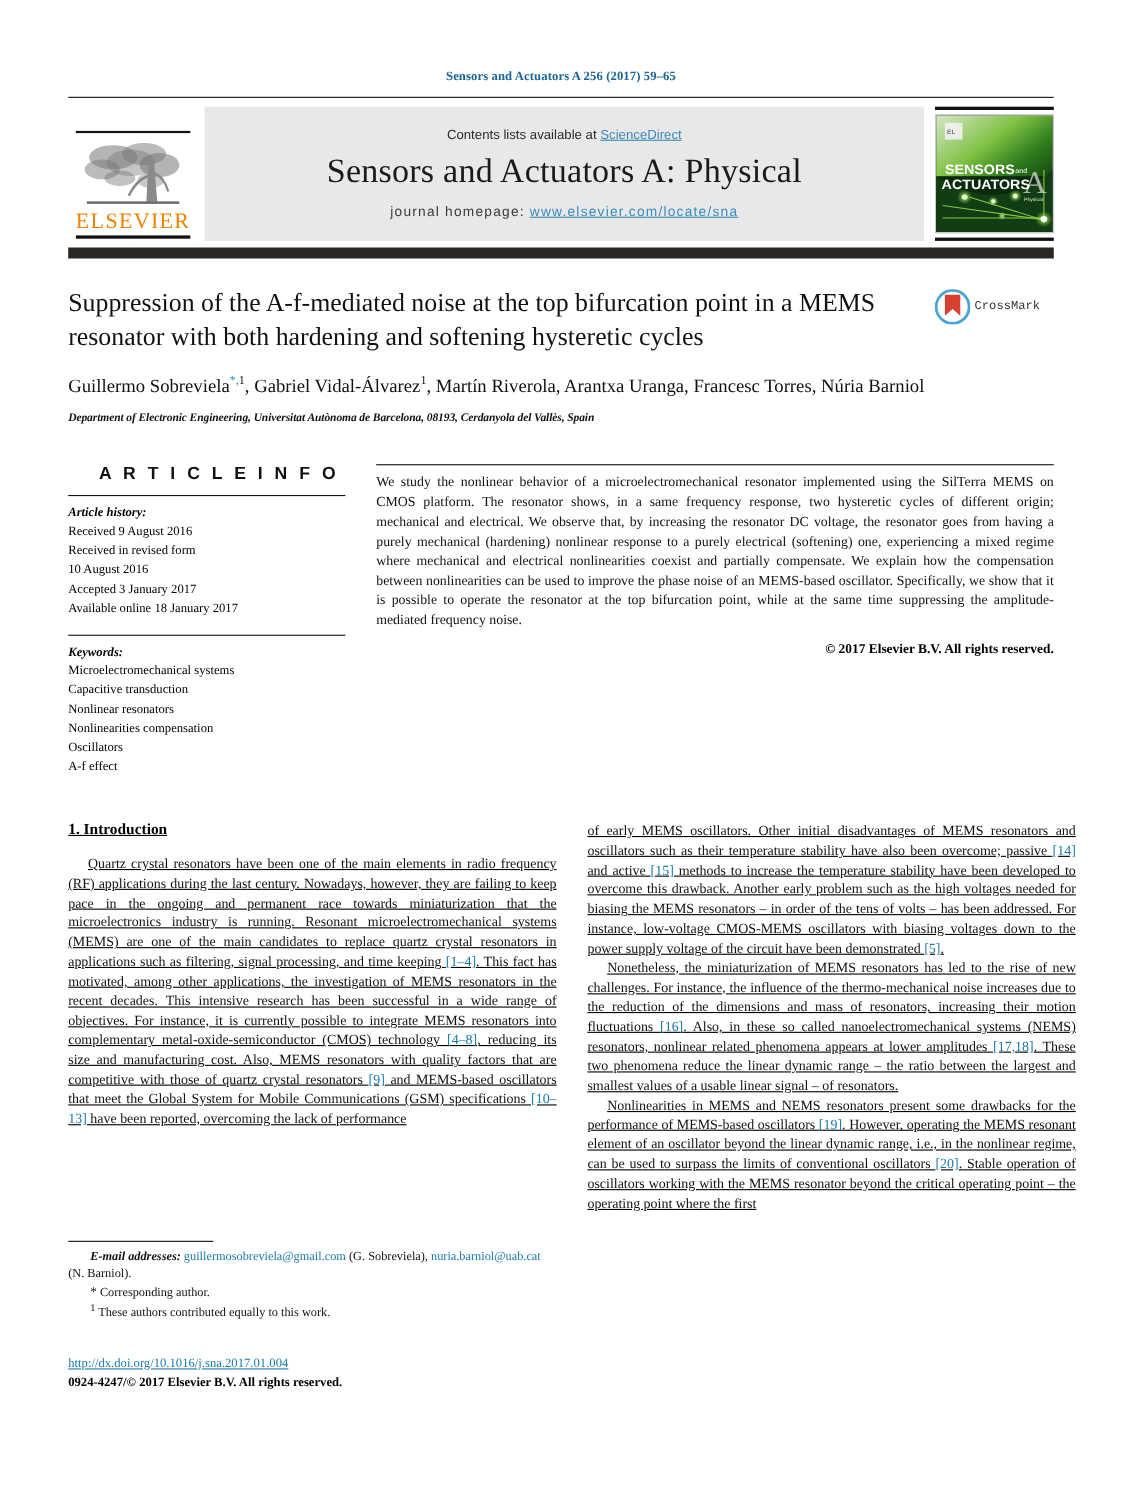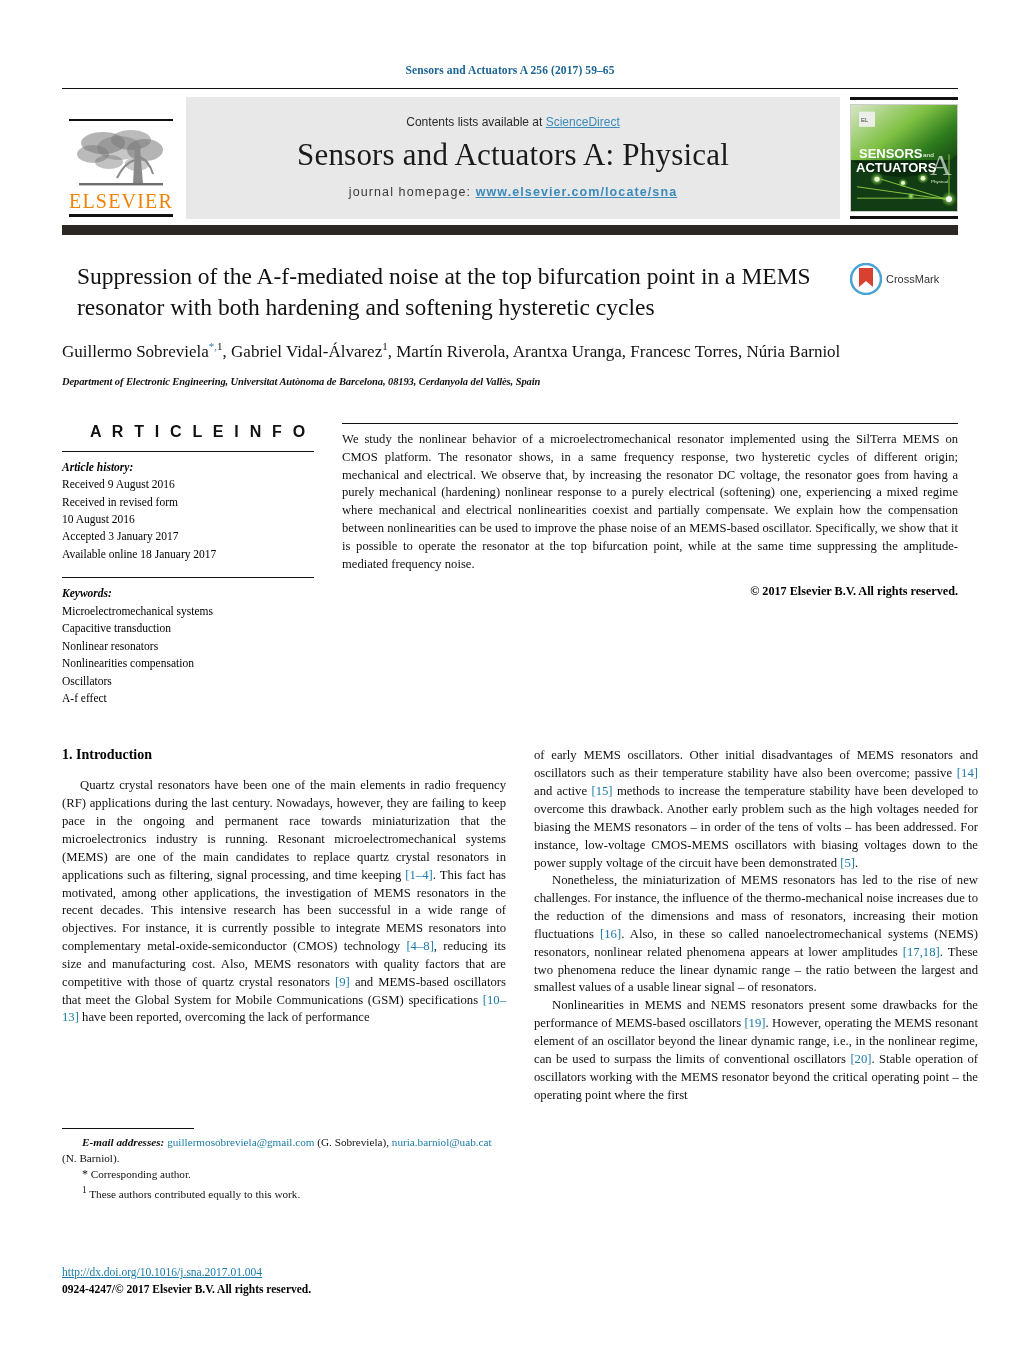--- a/index.html
+++ b/index.html
@@ -83,21 +83,21 @@
     color: #1a1a1a;
     letter-spacing: .2px;
     margin-bottom: 12px;
   }
   .homepage-line {
     font-family: "Liberation Sans", sans-serif;
     font-size: 12.5px;
     color: #3a3a3a;
     letter-spacing: 1.1px;
   }
-  .homepage-line .url { color: #3a8bbb; font-weight: bold; }
+  .homepage-line .url { color: #3a8bbb; }
 
   .cover-thumb {
     width: 108px;
     flex: 0 0 108px;
     display: flex;
     flex-direction: column;
   }
   .cover-rule { height: 3px; background: #111; width: 100%; }
   .cover-art {
     flex: 1 1 auto;
@@ -114,35 +114,35 @@
     background: #2b2724;
   }
 
   
   .title-block { margin: 26px 62px 0 62px; position: relative; }
   .paper-title {
     font-family: "Liberation Serif", serif;
     font-size: 23.5px;
     line-height: 1.32;
     font-weight: normal;
-    margin: 15px;
+    margin: 0;
     width: 790px;
     color: #111;
   }
   .crossmark {
     position: absolute;
     right: 0;
     top: 2px;
     width: 108px;
     display: flex;
     align-items: center;
     gap: 4px;
   }
   .crossmark-label {
-    font-family: Liberation Sans, sans-serif;
+    font-family: Liberation Mono, monospace;
     font-size: 11px;
     color: #333;
     text-align: center;
   }
 
   .authors {
     margin: 16px 0 0 0;
     font-family: "Liberation Serif", serif;
     font-size: 17px;
     line-height: 1.42;
@@ -199,20 +199,21 @@
     font-weight: bold;
     font-size: 12.2px;
   }
 
   
   .body-cols {
     margin: 40px 62px 0 62px;
     display: flex;
     gap: 28px;
     height: 470px;
+    text-decoration: underline;
   }
   .bcol { width: 444px; flex: 0 0 444px; position: relative; }
   .sec-title {
     font-family: "Liberation Serif", serif;
     font-weight: bold;
     font-size: 14px;
     margin: 0 0 14px 0;
   }
   .para {
     font-size: 12.7px;
@@ -238,21 +239,21 @@
     line-height: 1.44;
     color: #111;
   }
   .fn .ital { font-style: italic; font-weight: bold; }
   .link { color: #1a7aa8; }
   .fn-indent { text-indent: 20px; }
 
   .doi-block {
     position: absolute;
     left: 62px;
-    top: 1264px;
+    top: 1232px;
     width: 444px;
     font-size: 11.5px;
     line-height: 1.5;
   }
   .doi-link { color: #1a7aa8; }
   .issn { font-weight: bold; }
 </style>
 </head>
 <body>
 

